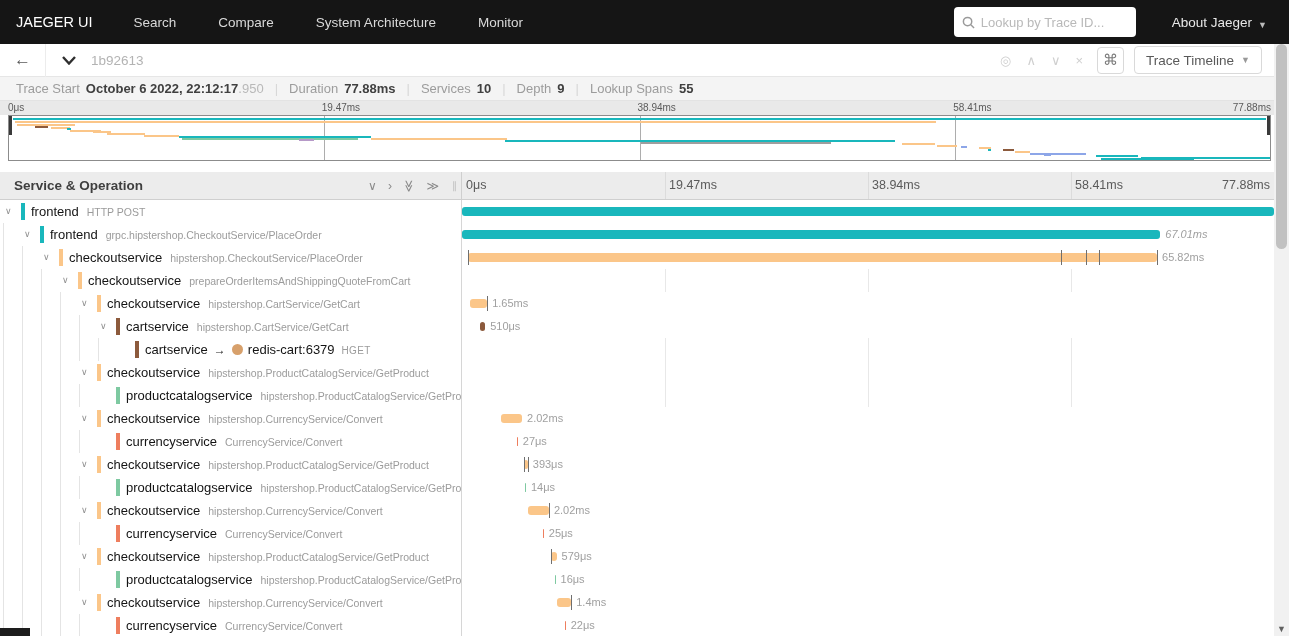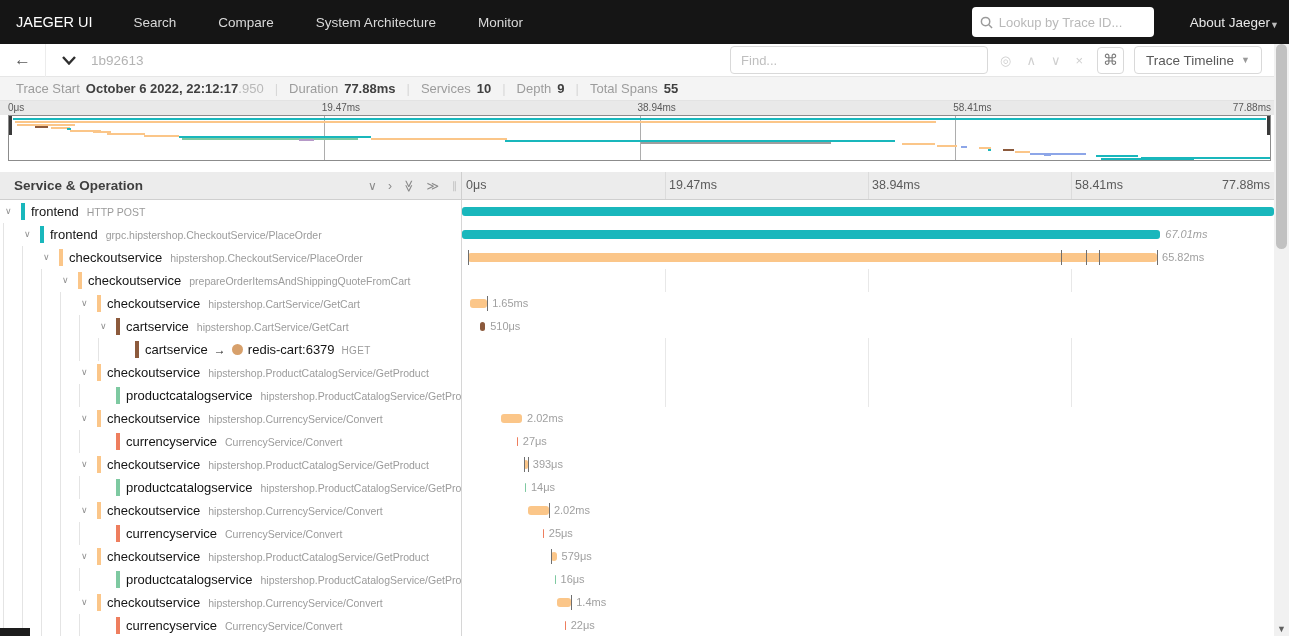--- a/index.html
+++ b/index.html
@@ -9,21 +9,21 @@
   
   .topnav { height:44px; background:#151515; display:flex; align-items:center; width:1289px; }
   .brand { color:#fff; font-size:14.5px; padding:0 20px 0 16px; }
   .nav-item { color:#d9d9d9; font-size:13.5px; padding:0 21px; cursor:pointer; }
   .nav-spacer { flex:1; }
   .nav-search { width:182px; height:30px; background:#fff; border-radius:4px; display:flex;
     align-items:center; padding:0 8px; margin-right:36px; }
   .nav-search input { border:0; outline:0; font-size:13px; width:140px; margin-left:6px;
     font-family:"Liberation Sans", sans-serif; color:#555; }
   .nav-search input::placeholder { color:#b9b9b9; }
-  .about { color:#e8e8e8; font-size:13.5px; margin-right:10px; display:flex; align-items:flex-end; }
+  .about { color:#e8e8e8; font-size:13.5px; margin-right:22px; display:flex; align-items:flex-end; gap:6px; }
   .about .chev { font-size:9px; color:#bbb; }
 
   
   .content { width:1274px; }
   .trace-header { height:33px; display:flex; align-items:center; border-bottom:1px solid #e6e6e6; background:#fff; }
   .back-btn { width:46px; height:33px; display:flex; align-items:center; justify-content:center;
     border-right:1px solid #ececec; color:#595959; font-size:17px; cursor:pointer; }
   .title-chev { margin:0 6px 0 16px; display:flex; align-items:center; cursor:pointer; }
   .trace-title { font-size:17px; font-weight:700; color:#2f2f2f; }
   .trace-id { font-size:13.5px; color:#b3b3b3; margin-left:9px; font-weight:400; }
@@ -128,21 +128,20 @@
     <div class="back-btn">
       <span>←</span>
     </div>
     <span class="title-chev">
       <svg width="14" height="9" viewBox="0 0 14 9">
         <polyline points="1,1 7,7.5 13,1" fill="none" stroke="#2f2f2f" stroke-width="2.4"></polyline>
       </svg>
     </span>
     <span class="trace-id">1b92613</span>
     <span class="th-spacer"></span>
-    <input class="find-input" placeholder="Find..." style="">
     <span class="find-icons">
       <span>◎</span>
       <span>∧</span>
       <span>∨</span>
       <span>×</span>
     </span>
     <button class="cmd-btn">
       <span>⌘</span>
     </button>
     <button class="view-btn">
@@ -158,21 +157,21 @@
       <span class="stat-sep">|</span>
       <span class="stat-label">Duration</span>
       <span class="stat-value">77.88ms</span>
       <span class="stat-sep">|</span>
       <span class="stat-label">Services</span>
       <span class="stat-value">10</span>
       <span class="stat-sep">|</span>
       <span class="stat-label">Depth</span>
       <span class="stat-value">9</span>
       <span class="stat-sep">|</span>
-      <span class="stat-label">Total Spans</span>
+      <span class="stat-label">Lookup Spans</span>
       <span class="stat-value">55</span>
     </div>
 
   <div class="mini-labels" id="mini-labels">
       <span class="tick-label" style="left: 8px;">0μs</span>
       <span class="tick-label" style="left: 321.75px;">19.47ms</span>
       <span class="tick-label" style="left: 637.5px;">38.94ms</span>
       <span class="tick-label" style="left: 953.25px;">58.41ms</span>
       <span class="tick-label" style="right: 3px;">77.88ms</span>
     </div>

